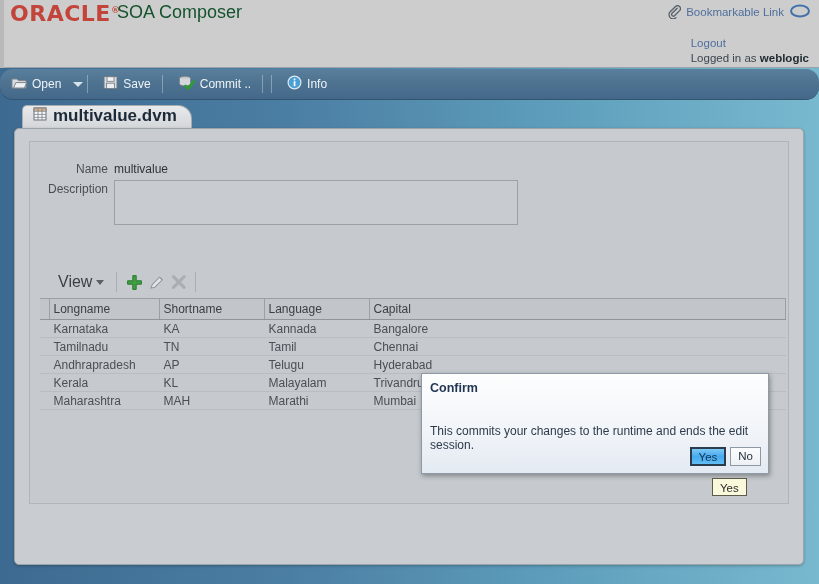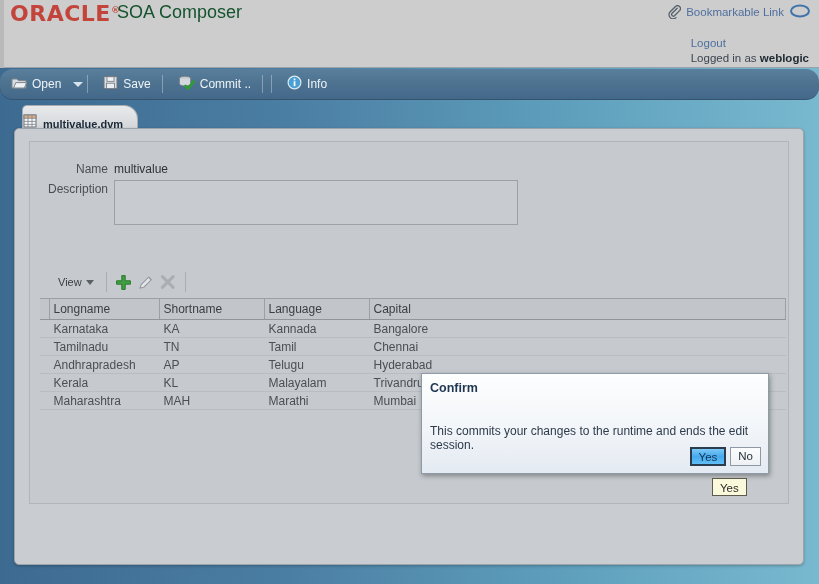--- a/index.html
+++ b/index.html
@@ -80,26 +80,26 @@
     border-left: 5px solid transparent; border-right: 5px solid transparent;
     border-top: 5px solid #d8e4ec;
   }
 
   
   .tabstrip {
     position: absolute; left: 14px; top: 101px; width: 790px; height: 28px;
   }
   .tab {
     position: absolute; left: 8px; top: 4px;
-    height: 24px; padding: 0 14px 0 0;
-    display: flex; align-items: flex-end; gap: 6px;
+    height: 24px; padding: 0 14px 0 10px;
+    display: flex; align-items: flex-start; gap: 6px;
     background: linear-gradient(to bottom, #e8eaec 0%, #d2d5d8 100%);
     border: 1px solid #a8adb2; border-bottom: none;
     border-radius: 5px 14px 0 0;
-    font-size: 11px; color: #1c2a38; font-weight: bold;
+    font-size: 17px; color: #1c2a38; font-weight: bold;
   }
 
   .panel {
     position: absolute; left: 14px; top: 128px;
     width: 790px; height: 437px;
     background: #c9cdd1;
     border: 1px solid #9ba3ab;
     border-radius: 5px;
     box-sizing: border-box;
     box-shadow: 0 1px 3px rgba(0,0,0,0.25);
@@ -126,21 +126,21 @@
     box-sizing: border-box;
   }
 
   
   .viewbar {
     position: absolute; left: 22px; top: 128px;
     display: flex; align-items: center; height: 24px;
   }
   .view-btn {
     display: flex; align-items: center; gap: 4px;
-    font-size: 11px; color: #3b4046; padding: 0 6px; height: 22px;
+    font-size: 16px; color: #3b4046; padding: 0 6px; height: 22px;
   }
   .view-caret {
     width: 0; height: 0;
     border-left: 4px solid transparent; border-right: 4px solid transparent;
     border-top: 5px solid #5a6068;
   }
   .vb-sep { width: 1px; height: 20px; background: #a9aeb3; margin: 0 6px; }
   .icon-btn { width: 22px; height: 22px; display:flex; align-items:center; justify-content:center; }
 
   

